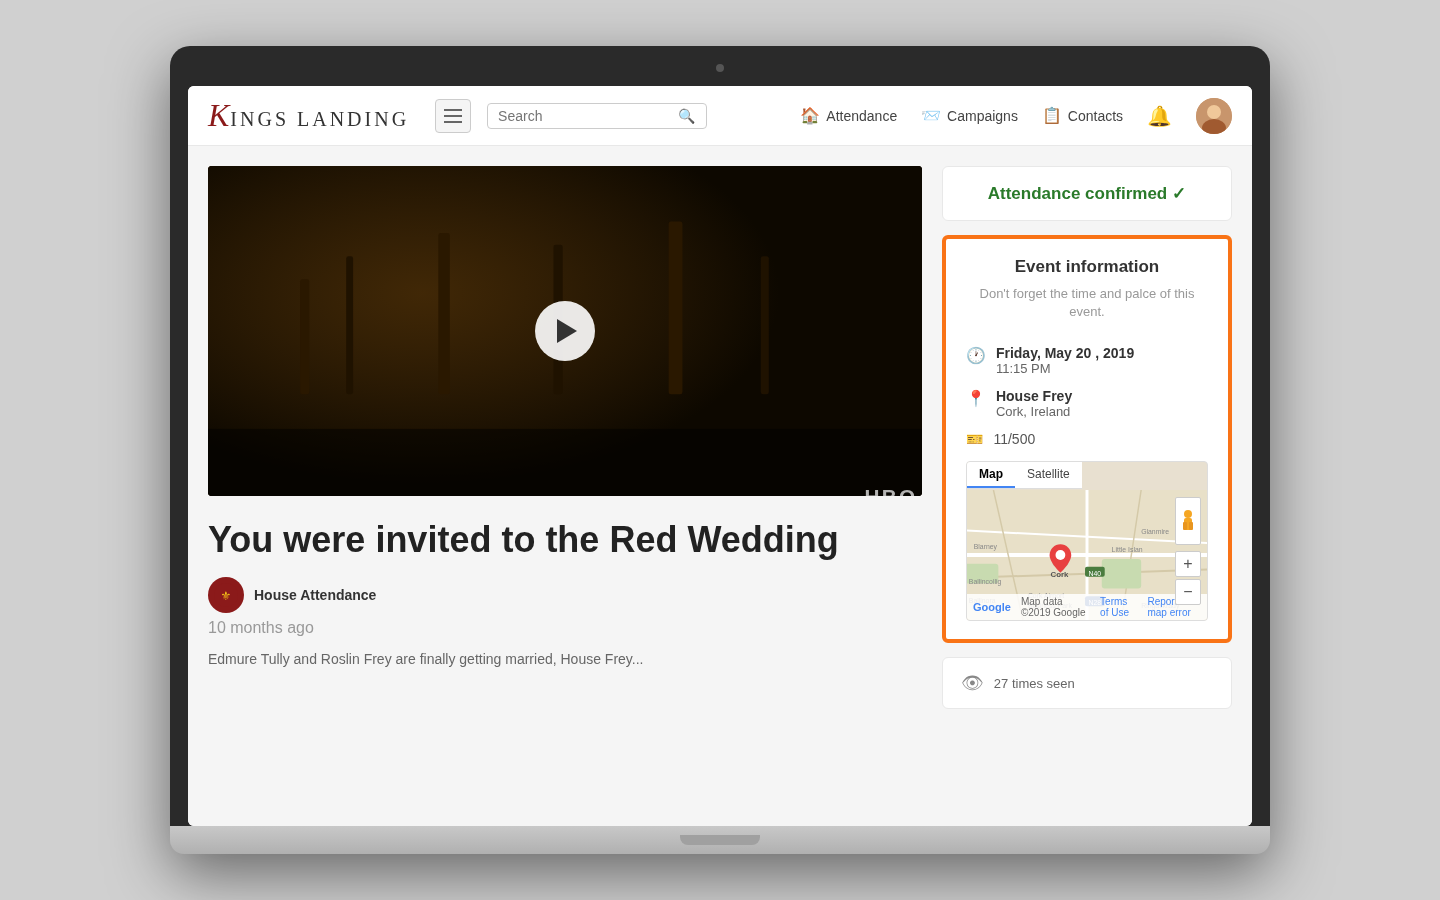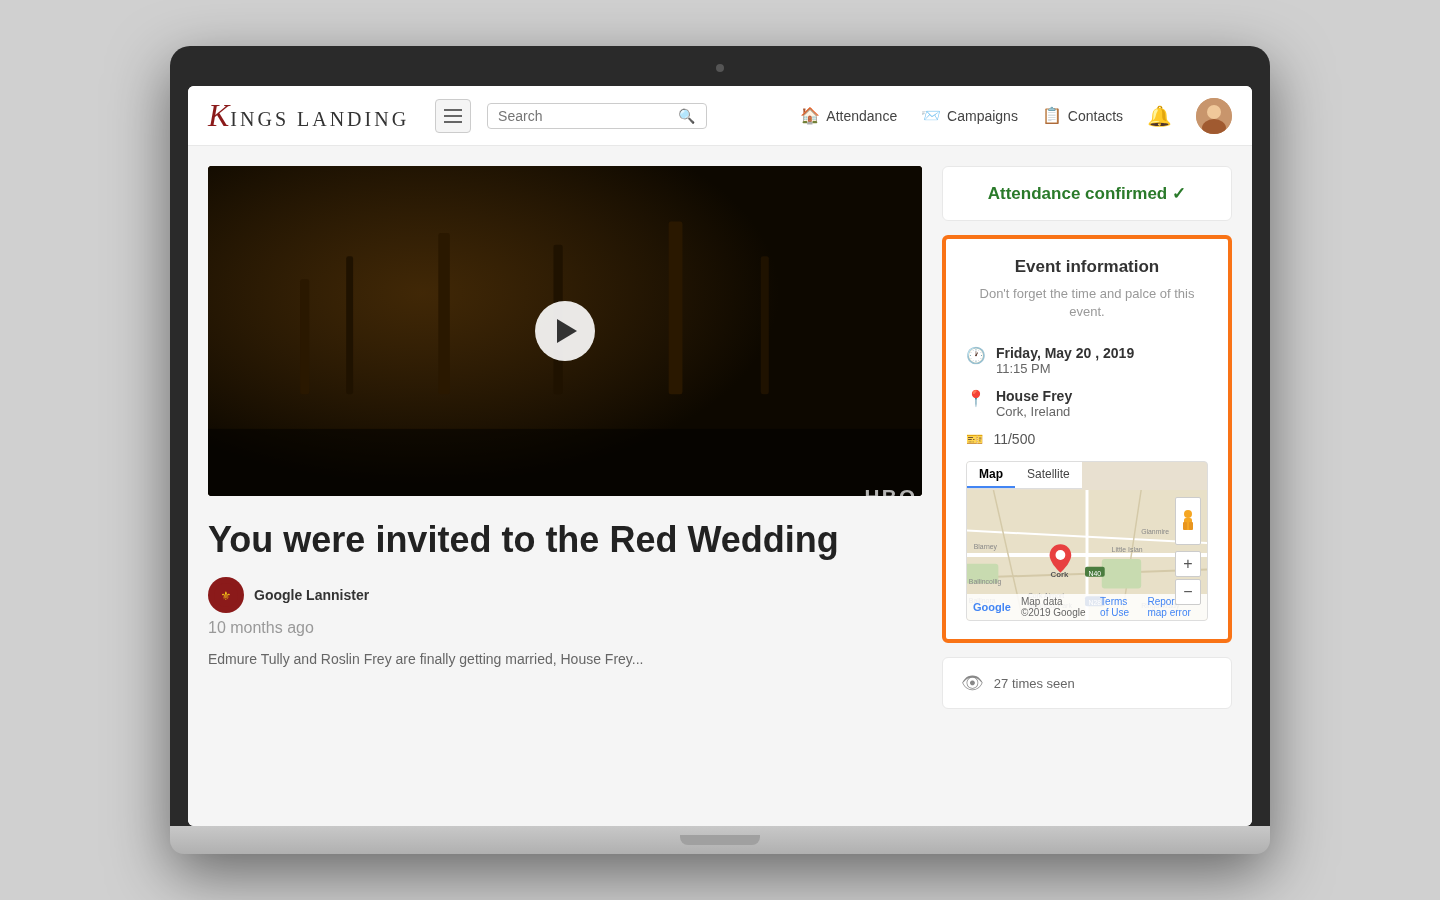--- a/index.html
+++ b/index.html
@@ -564,21 +564,21 @@
 
         <h1 class="event-title">You were invited to the Red Wedding</h1>
 
         <div class="organizer-row">
           <div class="organizer-badge">
             <svg width="24" height="24" viewBox="0 0 24 24" xmlns="http://www.w3.org/2000/svg">
               <circle cx="12" cy="12" r="12" fill="#8b1a1a"></circle>
               <text x="12" y="17" text-anchor="middle" font-size="12" fill="#f5c518">⚜</text>
             </svg>
           </div>
-          <span class="organizer-name">Google Lannister</span>
+          <span class="organizer-name">House Attendance</span>
         </div>
 
         <div class="time-ago">10 months ago</div>
 
         <div class="description-preview">Edmure Tully and Roslin Frey are finally getting married, House Frey...</div>
       </div>
 
       <div class="right-panel">
 
         <div class="attendance-banner">

